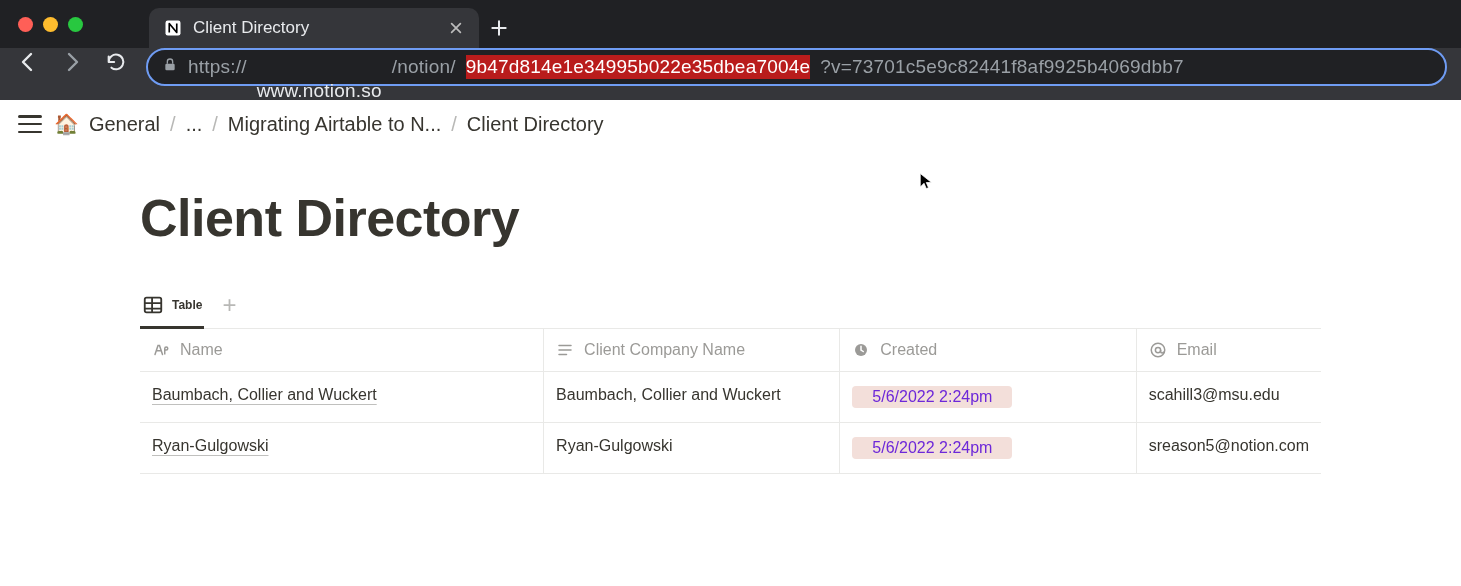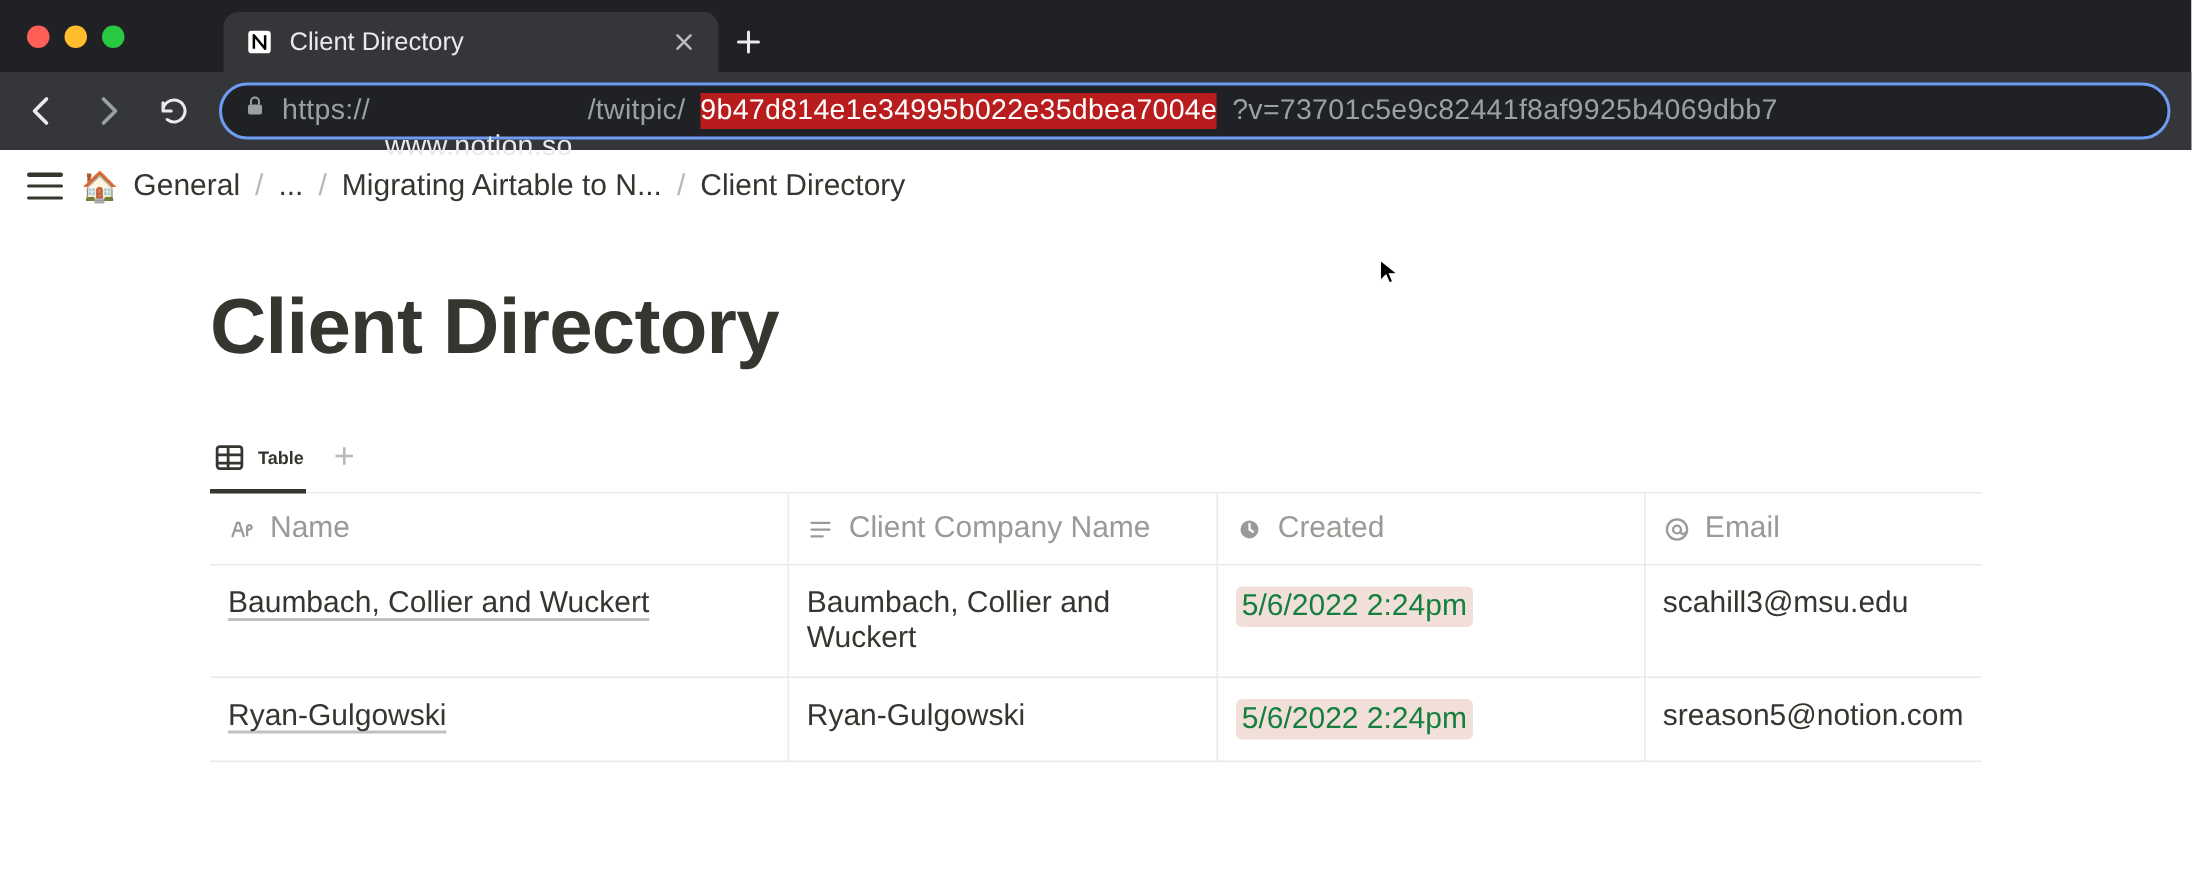--- a/index.html
+++ b/index.html
@@ -12,21 +12,21 @@
   .dot { width: 15px; height: 15px; border-radius: 50%; }
   .dot.red { background: #ff5f57; }
   .dot.yellow { background: #febc2e; }
   .dot.green { background: #28c840; }
   .tab { background: #35363a; color: #e8eaed; height: 40px; border-radius: 10px 10px 0 0; display: flex; align-items: center; padding: 0 14px; gap: 10px; margin-left: 56px; min-width: 330px; font-size: 17px; }
   .tab .fav { width: 20px; height: 20px; display:flex; align-items:center; justify-content:center; }
   .tab .fav svg { width: 18px; height: 18px; }
   .tab .close { margin-left: auto; width: 18px; height: 18px; display:flex; align-items:center; justify-content:center; color:#bbb; }
   .new-tab { width: 40px; height: 40px; display:flex; align-items:center; justify-content:center; color:#e8eaed; font-size: 24px; }
 
-  .toolbar { background: #35363a; height: 52px; display:flex; align-items:center; padding: 0 14px; gap: 16px; }
+  .toolbar { background: #35363a; height: 52px; display:flex; padding: 0 14px; gap: 16px; }
   .nav-btn { width: 28px; height: 28px; display:flex; align-items:center; justify-content:center; color: #9aa0a6; }
   .nav-btn.active { color: #e8eaed; }
   .omnibox { flex: 1; background: #202124; border: 2px solid #6f9cf3; border-radius: 22px; height: 38px; display:flex; align-items:center; padding: 0 14px; gap: 10px; font-size: 19px; letter-spacing: 0.2px; }
   .omnibox .lock { color:#9aa0a6; }
   .url-part { white-space: nowrap; }
   .url-dim { color: #9aa0a6; }
   .url-bright { color: #e8eaed; margin-top: 48px; }
   .url-select { background: #b91c1c; color: #fff; padding: 1px 0; }
 
   
@@ -40,33 +40,33 @@
   .breadcrumb .emoji { font-size: 20px; }
 
   .content { padding: 40px 140px 0 140px; }
   .page-title { font-size: 52px; font-weight: 800; letter-spacing: -0.5px; margin-bottom: 40px; }
 
   .views { display:flex; align-items:center; gap: 18px; border-bottom: 1px solid #e9e9e7; }
   .view-tab { display:flex; align-items:center; gap: 8px; font-size: 12px; font-weight: 600; padding: 6px 2px 10px 2px; border-bottom: 3px solid #37352f; margin-bottom:-1px; }
   .view-tab svg { width: 22px; height: 22px; }
   .add-view { color:#b8b8b6; font-size: 24px; padding-bottom: 6px; }
 
-  table.db { width: 100%; border-collapse: collapse; font-size: 20px; }
+  table.db { width: 100%; border-collapse: collapse; font-size: 16px; }
   table.db th { text-align:left; font-weight:400; color:#9b9a97; padding: 12px 12px; border-bottom:1px solid #e9e9e7; border-right:1px solid #e9e9e7; }
   table.db th:last-child { border-right:none; }
   table.db th .hdr { display:flex; align-items:center; gap:10px; }
   table.db th svg { width:18px; height:18px; fill:#9b9a97; }
   table.db td { padding: 14px 12px; border-bottom:1px solid #e9e9e7; border-right:1px solid #e9e9e7; vertical-align: top; color:#37352f; }
   table.db td:last-child { border-right:none;margin-left:40px; }
   .col-name { width: 410px; }
   .col-company { width: 300px; }
   .col-created { width: 300px; }
   .col-email { width: auto; }
   .title-cell { text-decoration: underline; text-decoration-color: #c0c0be; text-underline-offset: 4px; font-weight: 500; }
-  .date-pill { background:#f3dfda; color:#15803d; padding: 2px 4px; border-radius: 4px; display:inline-block; }
+  .date-pill { background:#f3dfda; color:#6d28d9; padding: 2px 20px; border-radius: 4px; display:inline-block; }
 
   .cursor-arrow { position:absolute; width:18px; height:26px; pointer-events:none; }
 </style>
 </head>
 <body>
 
 <div class="chrome">
   <div class="tabstrip">
     <div class="traffic-lights">
       <div class="dot red"></div>
@@ -112,21 +112,21 @@
     </div>
     <div class="omnibox">
       <span class="lock">
         <svg viewBox="0 0 24 24" width="16" height="16">
             <rect x="5" y="10" width="14" height="10" rx="2" fill="#9aa0a6"></rect>
             <path d="M8 10V7a4 4 0 0 1 8 0v3" stroke="#9aa0a6" stroke-width="2" fill="none"></path>
           </svg>
       </span>
       <span class="url-part url-dim">https://</span>
         <span class="url-part url-bright">www.notion.so</span>
-        <span class="url-part url-dim">/twitpic/</span>
+        <span class="url-part url-dim">/notion/</span>
         <span class="url-part url-select">9b47d814e1e34995b022e35dbea7004e</span>
         <span class="url-part url-dim">?v=73701c5e9c82441f8af9925b4069dbb7</span>
     </div>
   </div>
 </div>
 
 <div class="page">
   <div class="topbar">
     <div class="hamburger">
       <span></span>

